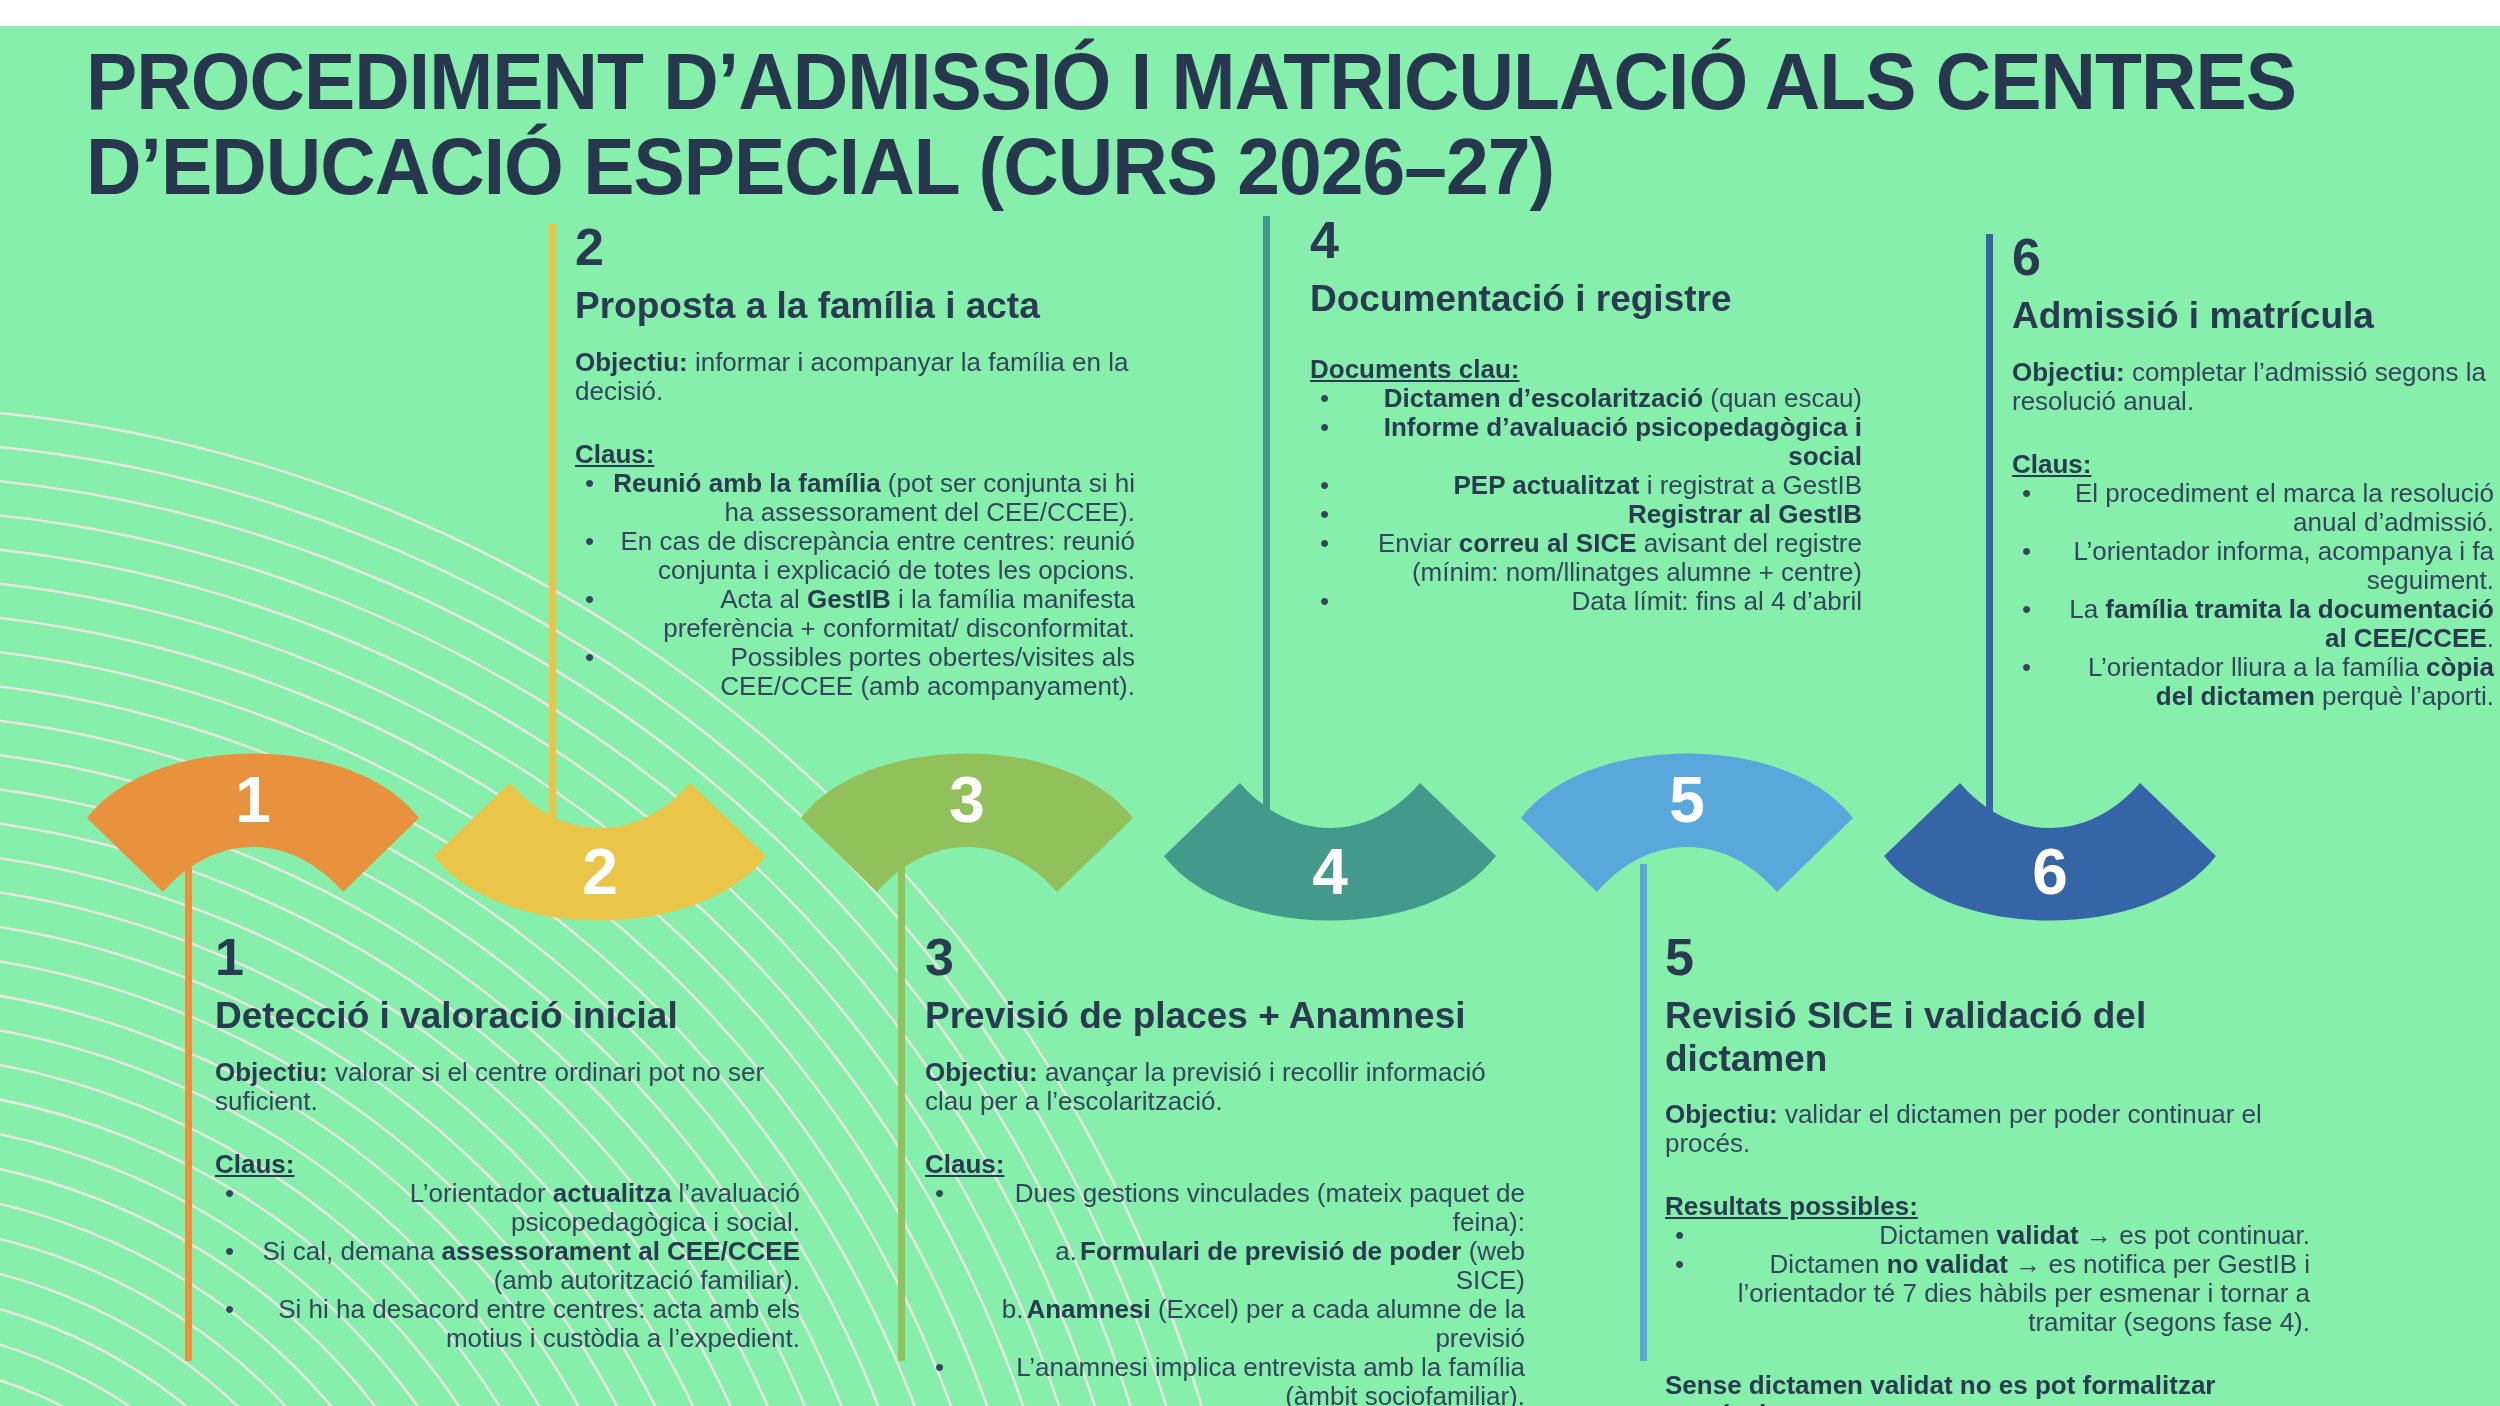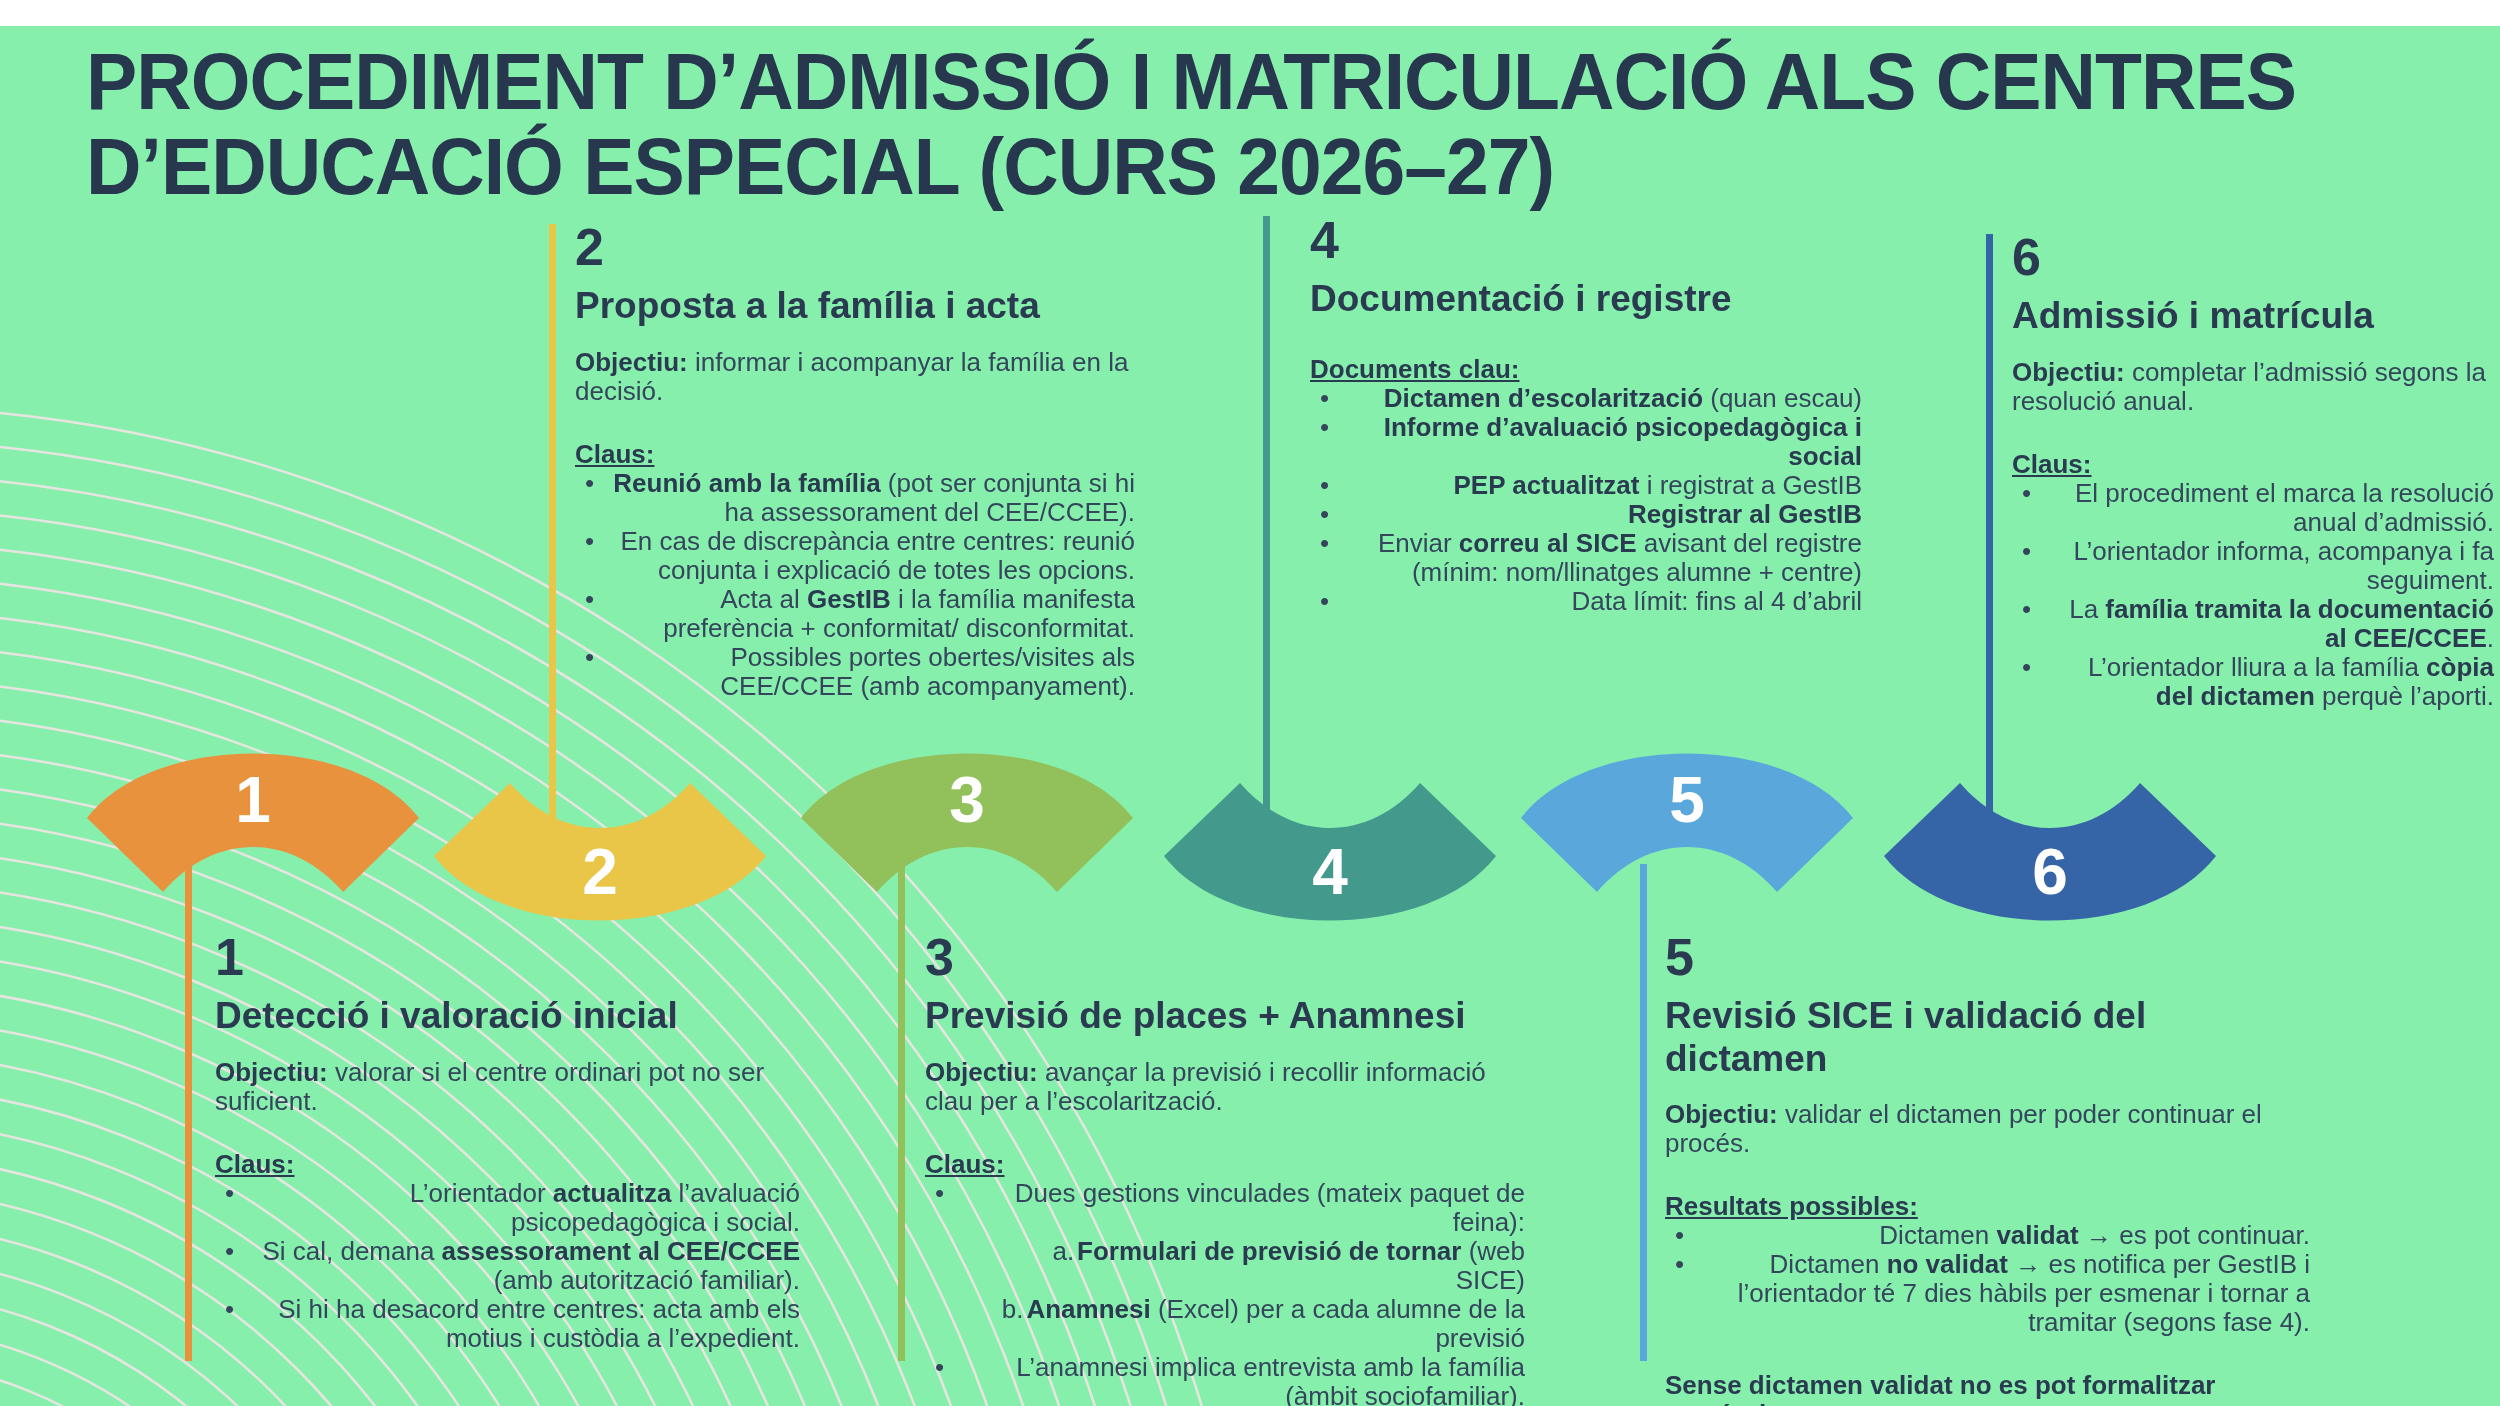--- a/index.html
+++ b/index.html
@@ -136,21 +136,21 @@
   </section>
 
   <section class="step-block" id="block3">
     <div class="step-num">3</div>
     <h2 class="step-title">Previsió de places + Anamnesi</h2>
     <div class="step-body">
         <p class="sec-p"><strong>Objectiu:</strong><span> avançar la previsió i recollir informació clau per a l’escolarització.</span></p>
         <p class="sec-label">Claus:</p>
         <ul class="sec-ul">
           <li><span>Dues gestions vinculades (mateix paquet de feina):</span><ol class="letters">
-              <li><span class="pfx">a.</span><strong>Formulari de previsió de tornar</strong><span> (web SICE)</span></li>
+              <li><span class="pfx">a.</span><strong>Formulari de previsió de poder</strong><span> (web SICE)</span></li>
               <li><span class="pfx">b.</span><strong>Anamnesi</strong><span> (Excel) per a cada alumne de la previsió</span></li>
             </ol></li>
           <li><span>L’anamnesi implica entrevista amb la família (àmbit sociofamiliar).</span></li>
         </ul>
       </div>
   </section>
 
   <section class="step-block" id="block4">
     <div class="step-num">4</div>
     <h2 class="step-title">Documentació i registre</h2>

